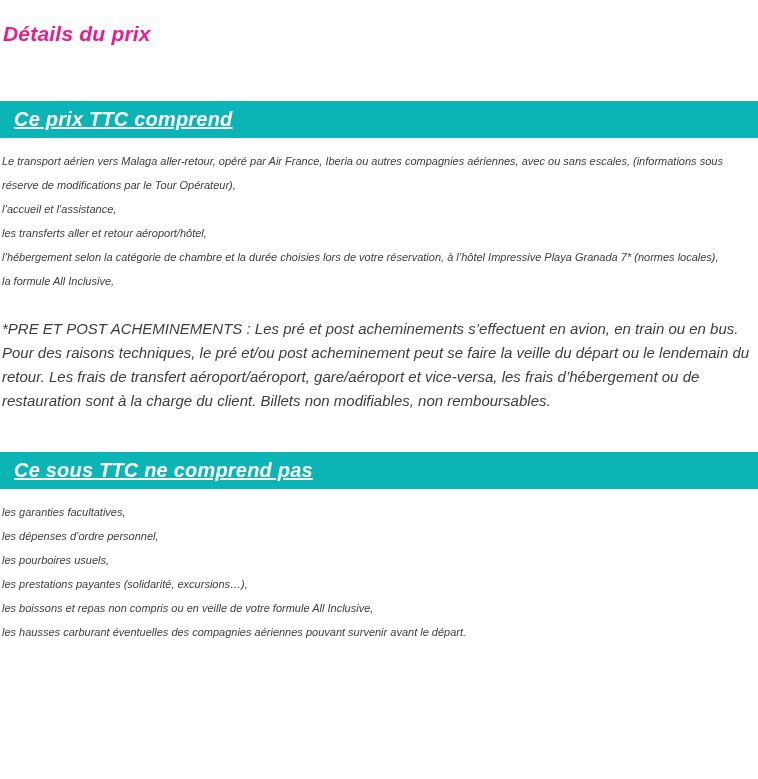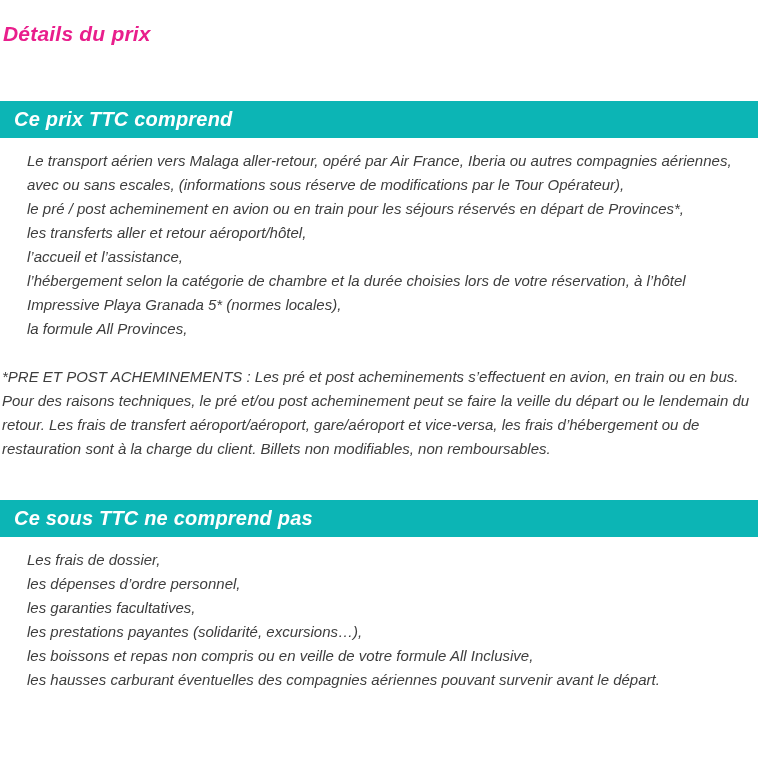--- a/index.html
+++ b/index.html
@@ -24,26 +24,26 @@
     background: var(--accent-teal, #0cb5b5);
     color: #ffffff;
     height: 37px;
     display: flex;
     align-items: center;
     padding-left: 14px;
     font-size: 20px;
     font-weight: bold;
     font-style: italic;
     letter-spacing: 0.2px;
+    text-decoration: underline;
   }
   .lines { padding: 11px 5px 0 2px; }
   .line {
-    font-size: 15px;
+    font-size: 11px;
     line-height: 24px;
-    margin-left: 25px;
   }
   .note {
     font-size: 15px;
     line-height: 24px;
     margin: 24px 5px 0 2px;
   }
   .section-excludes { margin-top: 39px; }
   .page-bottom-spacer { height: 20px; }
 </style>
 </head>
@@ -52,37 +52,36 @@
 <div class="page">
 
   <h1 class="page-title">Détails du prix</h1>
 
   <section class="section-includes">
     <div class="banner">
       <span>Ce prix TTC comprend</span>
     </div>
     <div class="lines">
         <div class="line">Le transport aérien vers Malaga aller-retour, opéré par Air France, Iberia ou autres compagnies aériennes, avec ou sans escales, (informations sous réserve de modifications par le Tour Opérateur),</div>
-        <div class="line">le pré / post acheminement en avion ou en train pour les séjours réservés en départ de Provinces*,</div>
+        <div class="line">l’accueil et l’assistance,</div>
         <div class="line">les transferts aller et retour aéroport/hôtel,</div>
-        <div class="line">l’accueil et l’assistance,</div>
-        <div class="line">l’hébergement selon la catégorie de chambre et la durée choisies lors de votre réservation, à l’hôtel Impressive Playa Granada 5* (normes locales),</div>
-        <div class="line">la formule All Provinces,</div>
+        <div class="line">l’hébergement selon la catégorie de chambre et la durée choisies lors de votre réservation, à l’hôtel Impressive Playa Granada 7* (normes locales),</div>
+        <div class="line">la formule All Inclusive,</div>
       </div>
     <p class="note">*PRE ET POST ACHEMINEMENTS : Les pré et post acheminements s’effectuent en avion, en train ou en bus. Pour des raisons techniques, le pré et/ou post acheminement peut se faire la veille du départ ou le lendemain du retour. Les frais de transfert aéroport/aéroport, gare/aéroport et vice-versa, les frais d’hébergement ou de restauration sont à la charge du client. Billets non modifiables, non remboursables.</p>
   </section>
 
   <section class="section-excludes">
     <div class="banner">
       <span>Ce sous TTC ne comprend pas</span>
     </div>
     <div class="lines">
-        <div class="line">Les frais de dossier,</div>
+        <div class="line">les garanties facultatives,</div>
         <div class="line">les dépenses d’ordre personnel,</div>
-        <div class="line">les garanties facultatives,</div>
+        <div class="line">les pourboires usuels,</div>
         <div class="line">les prestations payantes (solidarité, excursions…),</div>
         <div class="line">les boissons et repas non compris ou en veille de votre formule All Inclusive,</div>
         <div class="line">les hausses carburant éventuelles des compagnies aériennes pouvant survenir avant le départ.</div>
       </div>
   </section>
 
   <div class="page-bottom-spacer"></div>
 
 </div>
 

